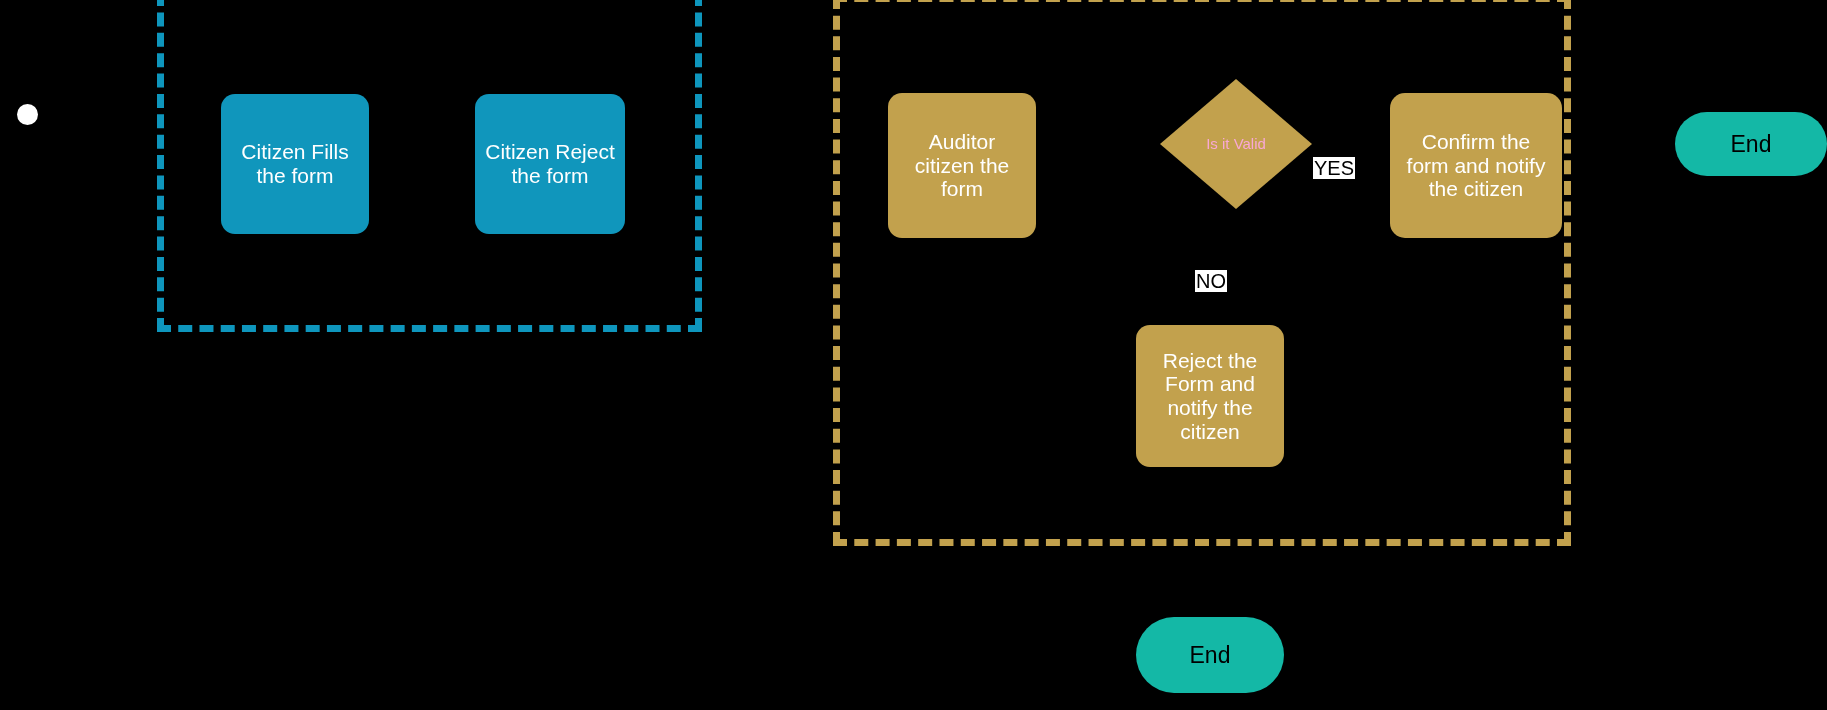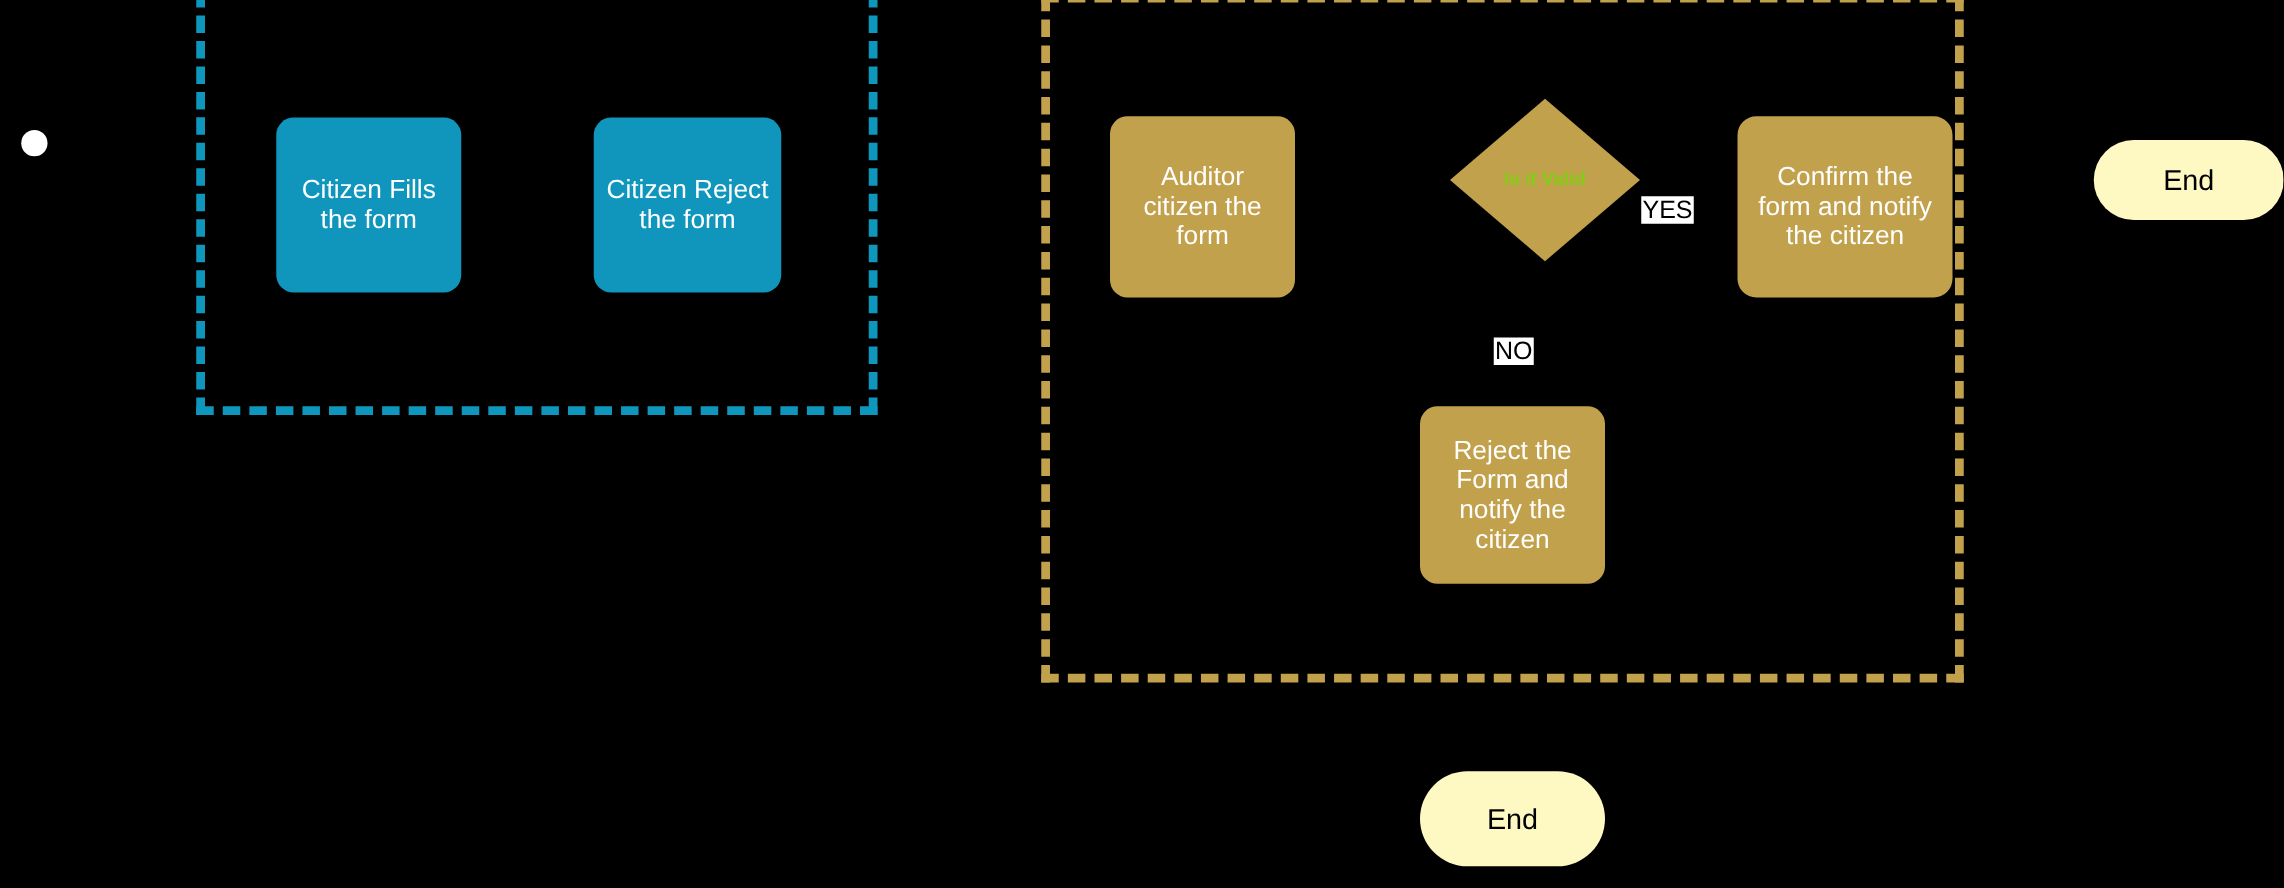--- a/index.html
+++ b/index.html
@@ -52,35 +52,34 @@
     justify-content: center;
   }
   .diamond-shape {
     position: absolute;
     inset: 0;
     background: #C2A14D;
     clip-path: polygon(50% 0%, 100% 50%, 50% 100%, 0% 50%);
   }
   .diamond-label {
     position: relative;
-    color: #84cc16;
+    color: #f9a8d4;
     font-size: 15px;
     text-align: center;
     line-height: 1.1;
     z-index: 2;
-    font-weight: bold;
   }
 
   
   .start-dot {
     background: #ffffff;
     border-radius: 50%;
   }
   .end-pill {
-    background: #fef9c3;
+    background: #14b8a6;
     color: #000000;
     border-radius: 999px;
     display: flex;
     align-items: center;
     justify-content: center;
     font-size: 23px;
   }
 
   
   .edge-label {

